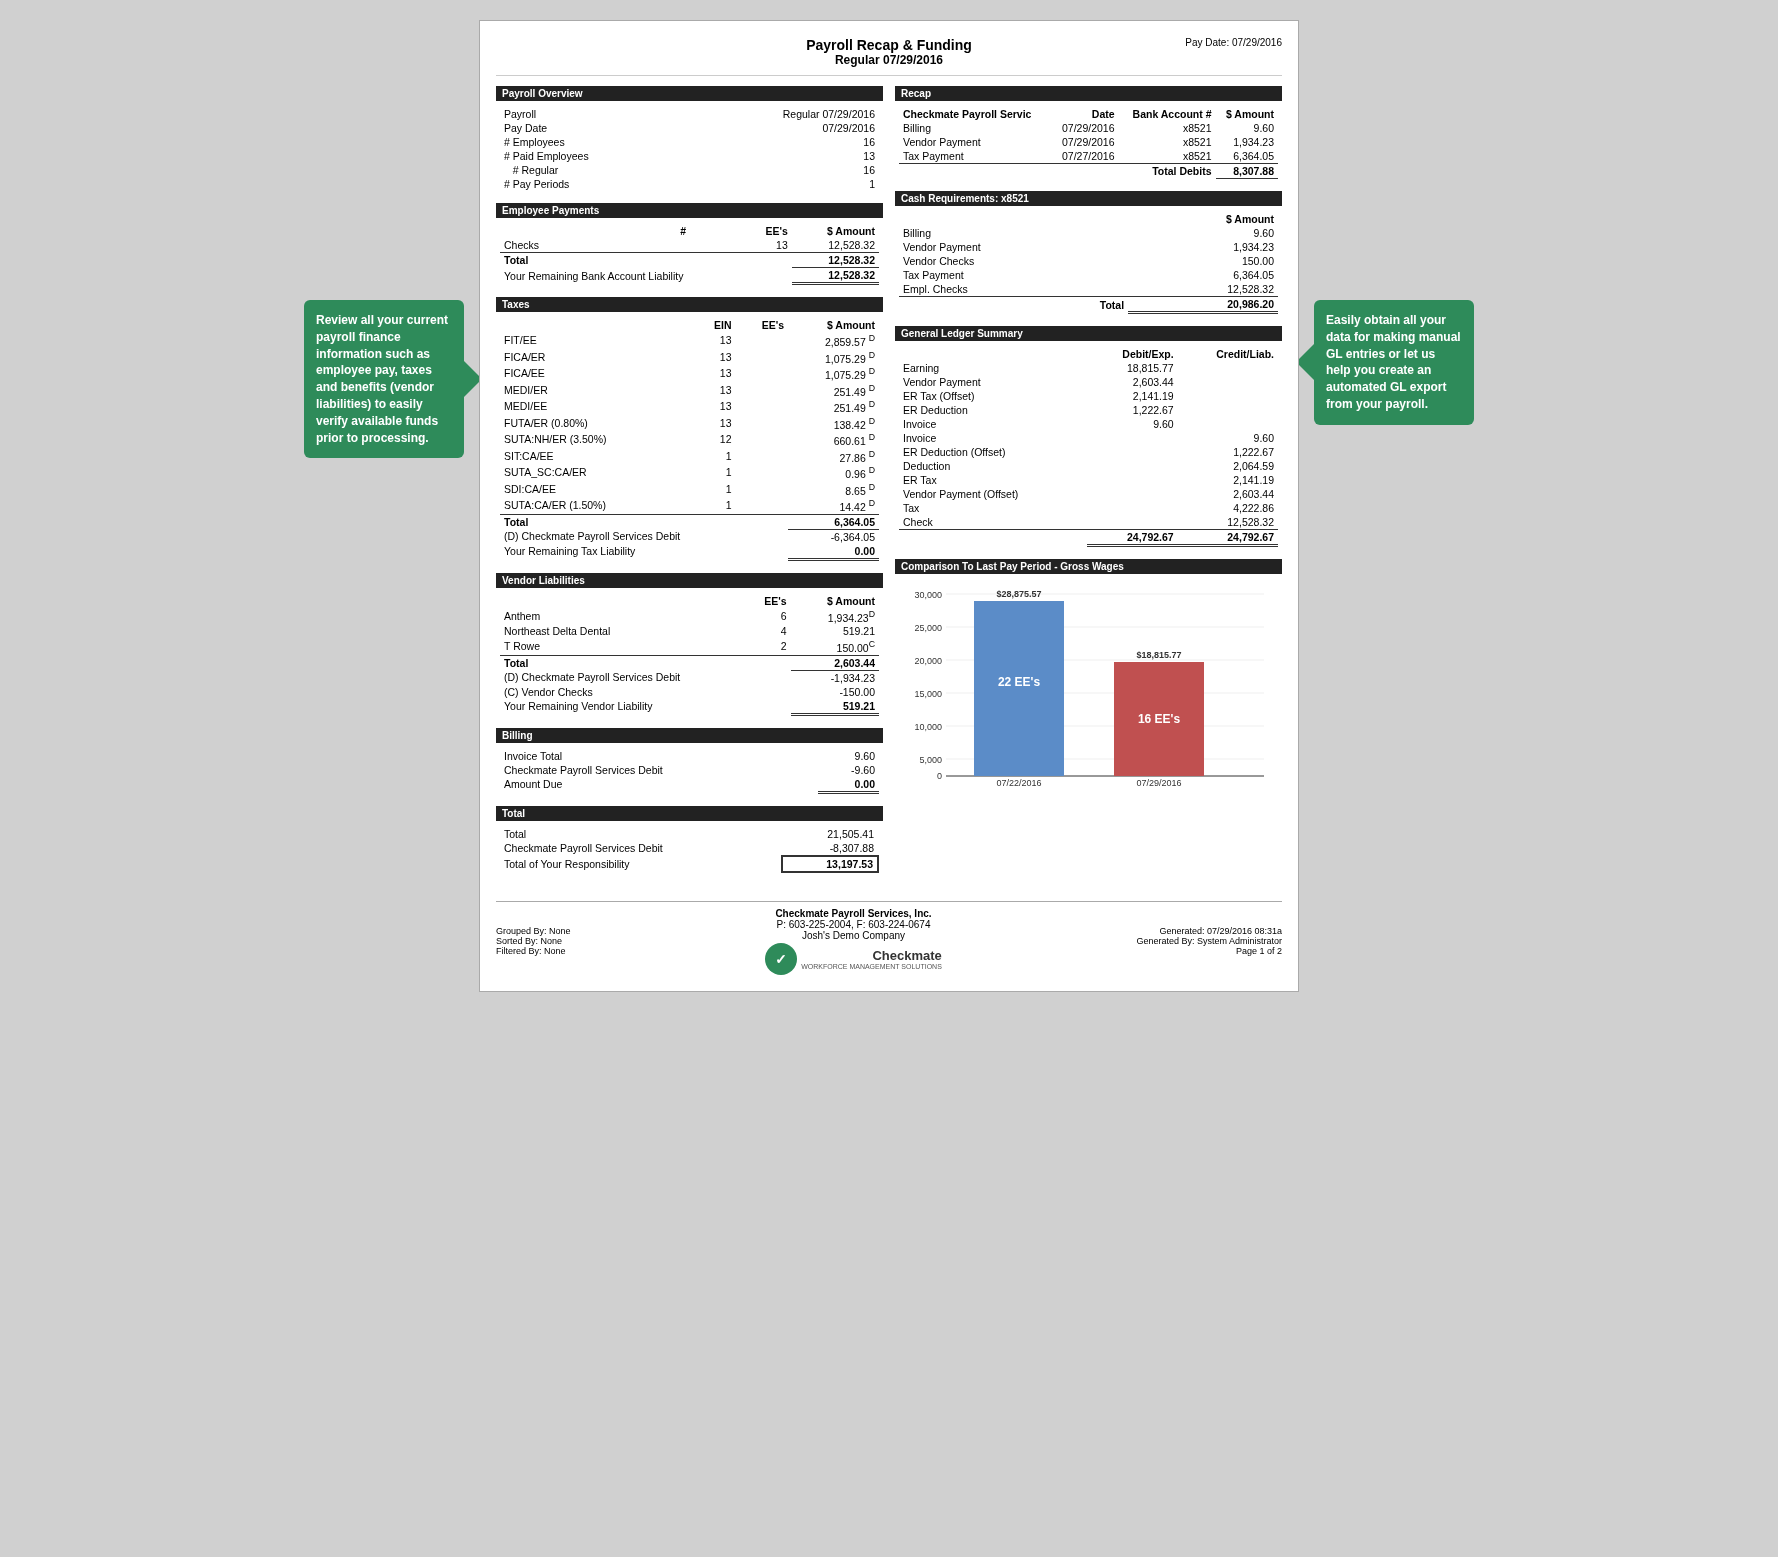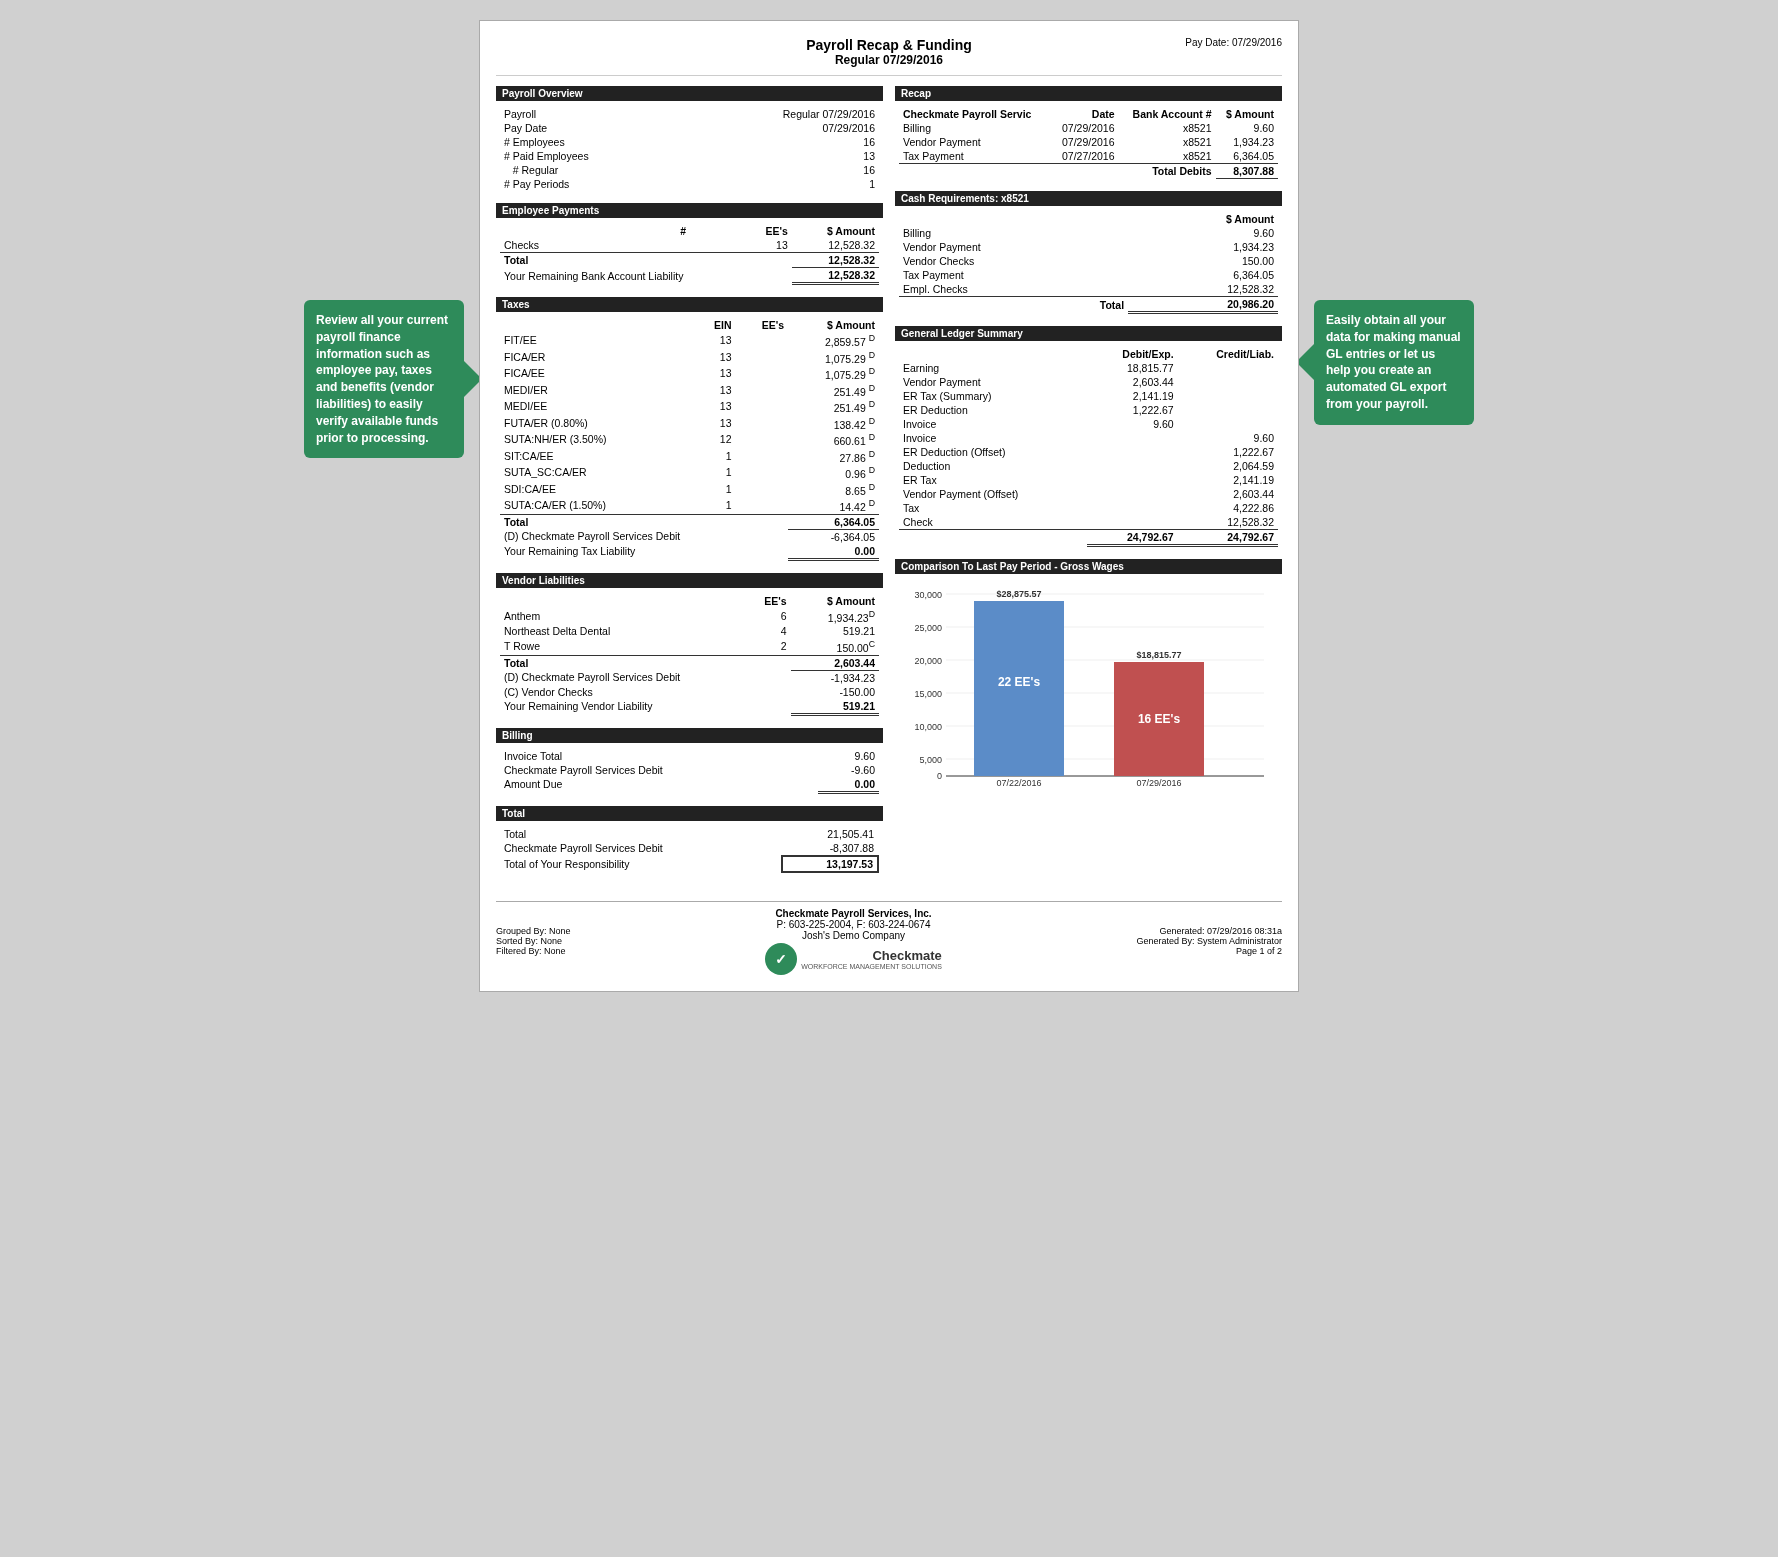--- a/index.html
+++ b/index.html
@@ -553,21 +553,21 @@
                     <td>Earning</td>
                     <td class="text-right">18,815.77</td>
                     <td></td>
                   </tr>
                 <tr>
                     <td>Vendor Payment</td>
                     <td class="text-right">2,603.44</td>
                     <td></td>
                   </tr>
                 <tr>
-                    <td>ER Tax (Summary)</td>
+                    <td>ER Tax (Offset)</td>
                     <td class="text-right">2,141.19</td>
                     <td></td>
                   </tr>
                 <tr>
                     <td>ER Deduction</td>
                     <td class="text-right">1,222.67</td>
                     <td></td>
                   </tr>
                 <tr>
                     <td>Invoice</td>

